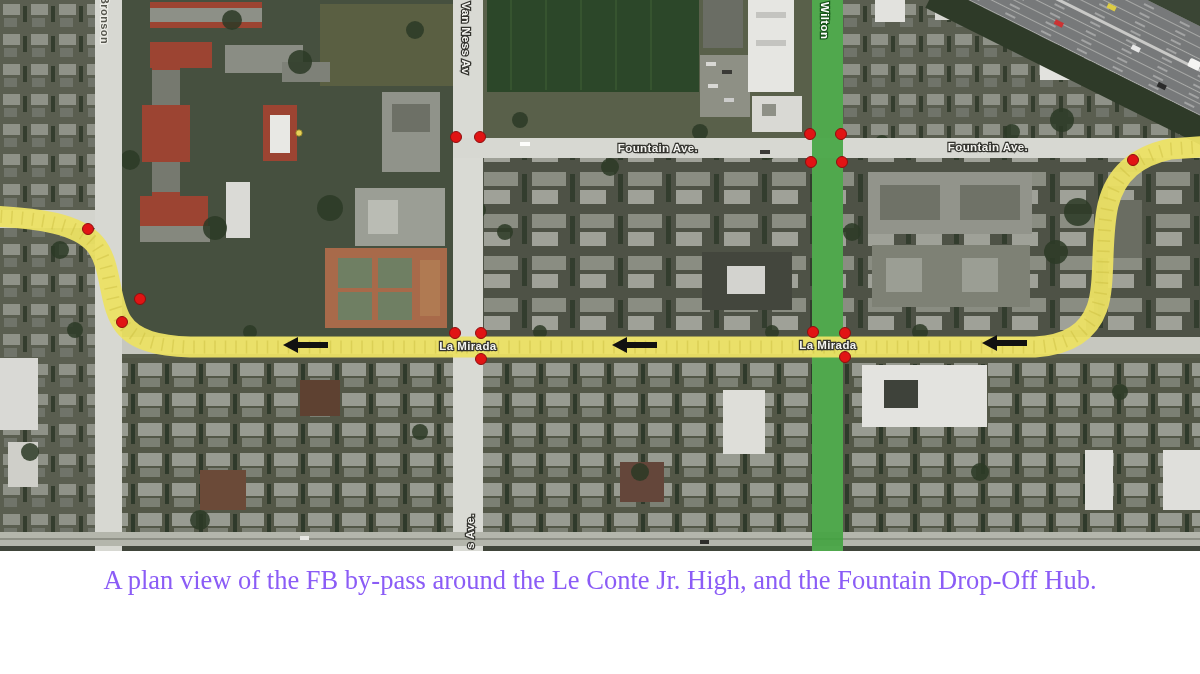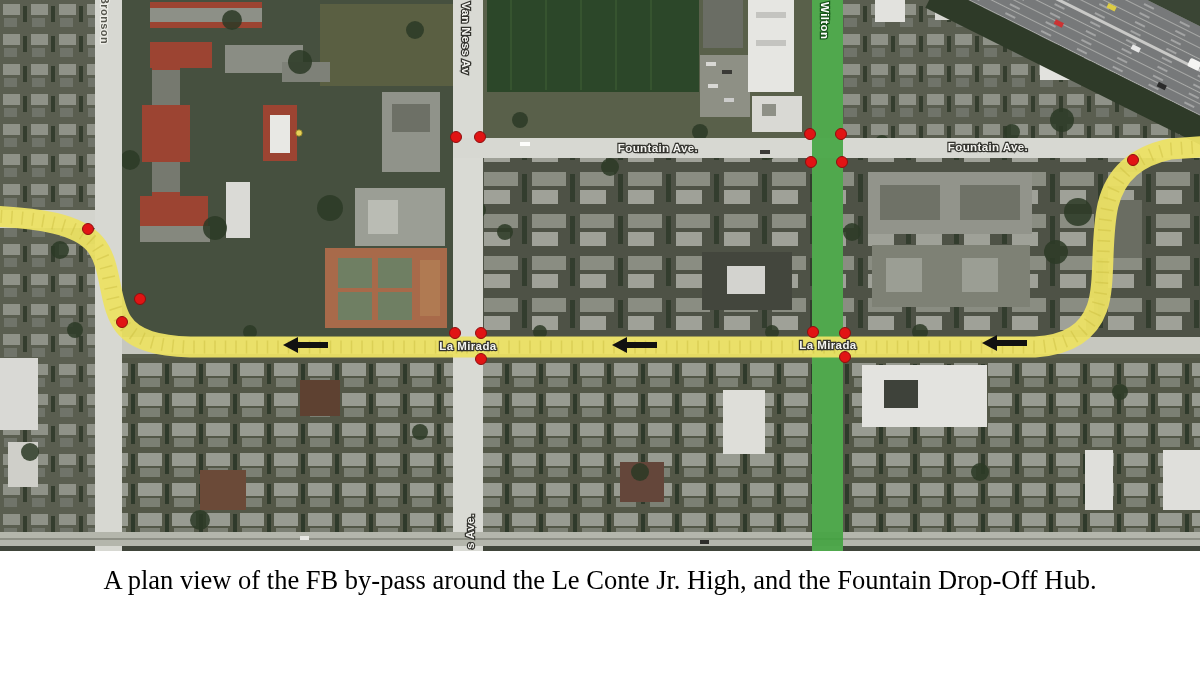--- a/index.html
+++ b/index.html
@@ -1,20 +1,20 @@
 <!DOCTYPE html>
 <html><head>
 <meta charset="utf-8">
 <style>
   html,body{margin:0;padding:0;background:#ffffff;}
   .page{width:1200px;height:674px;position:relative;background:#fff;overflow:hidden;
         font-family:"Liberation Sans",sans-serif;}
   .map-wrap{position:absolute;left:0;top:0;width:1200px;height:551px;overflow:hidden;}
   .caption{position:absolute;left:0;top:565px;width:1200px;text-align:center;
-           font-family:"Liberation Serif",serif;font-size:26.5px;color:#000000;}
+           font-family:"Liberation Serif",serif;font-size:26.5px;color:#8b5cf6;}
   svg text.street{font-family:"Liberation Sans",sans-serif;font-size:11.5px;font-weight:bold;
                   fill:#f4f4f0;stroke:#33332e;stroke-width:2.4px;paint-order:stroke;
                   letter-spacing:.4px;}
   svg text.street-dark{font-family:"Liberation Sans",sans-serif;font-size:11px;font-weight:bold;
                   fill:#57574f;stroke:#eeeee8;stroke-width:2.2px;paint-order:stroke;
                   letter-spacing:.4px;}
   svg text.street-green{font-family:"Liberation Sans",sans-serif;font-size:11.5px;font-weight:bold;
                   fill:#ffffff;stroke:#17541a;stroke-width:2.4px;paint-order:stroke;
                   letter-spacing:.4px;}
 </style>

